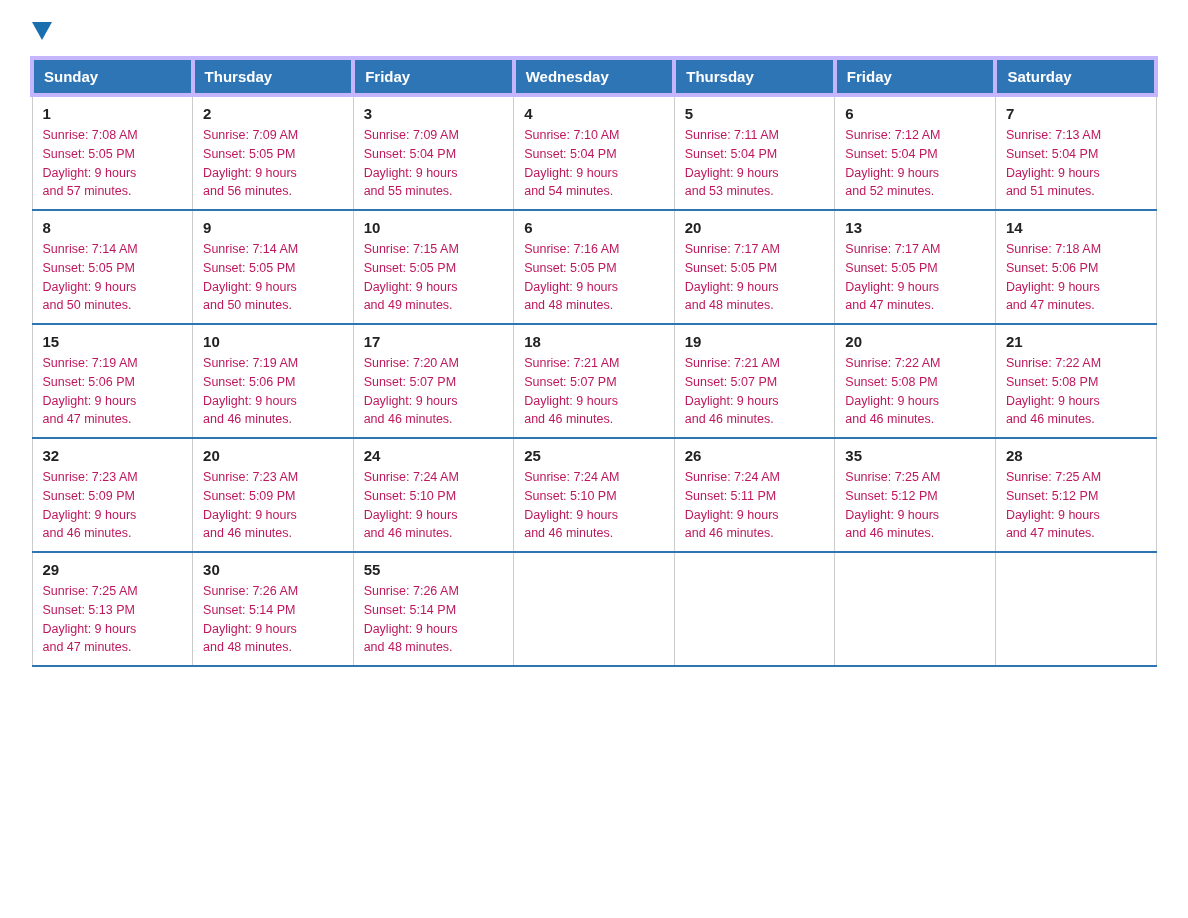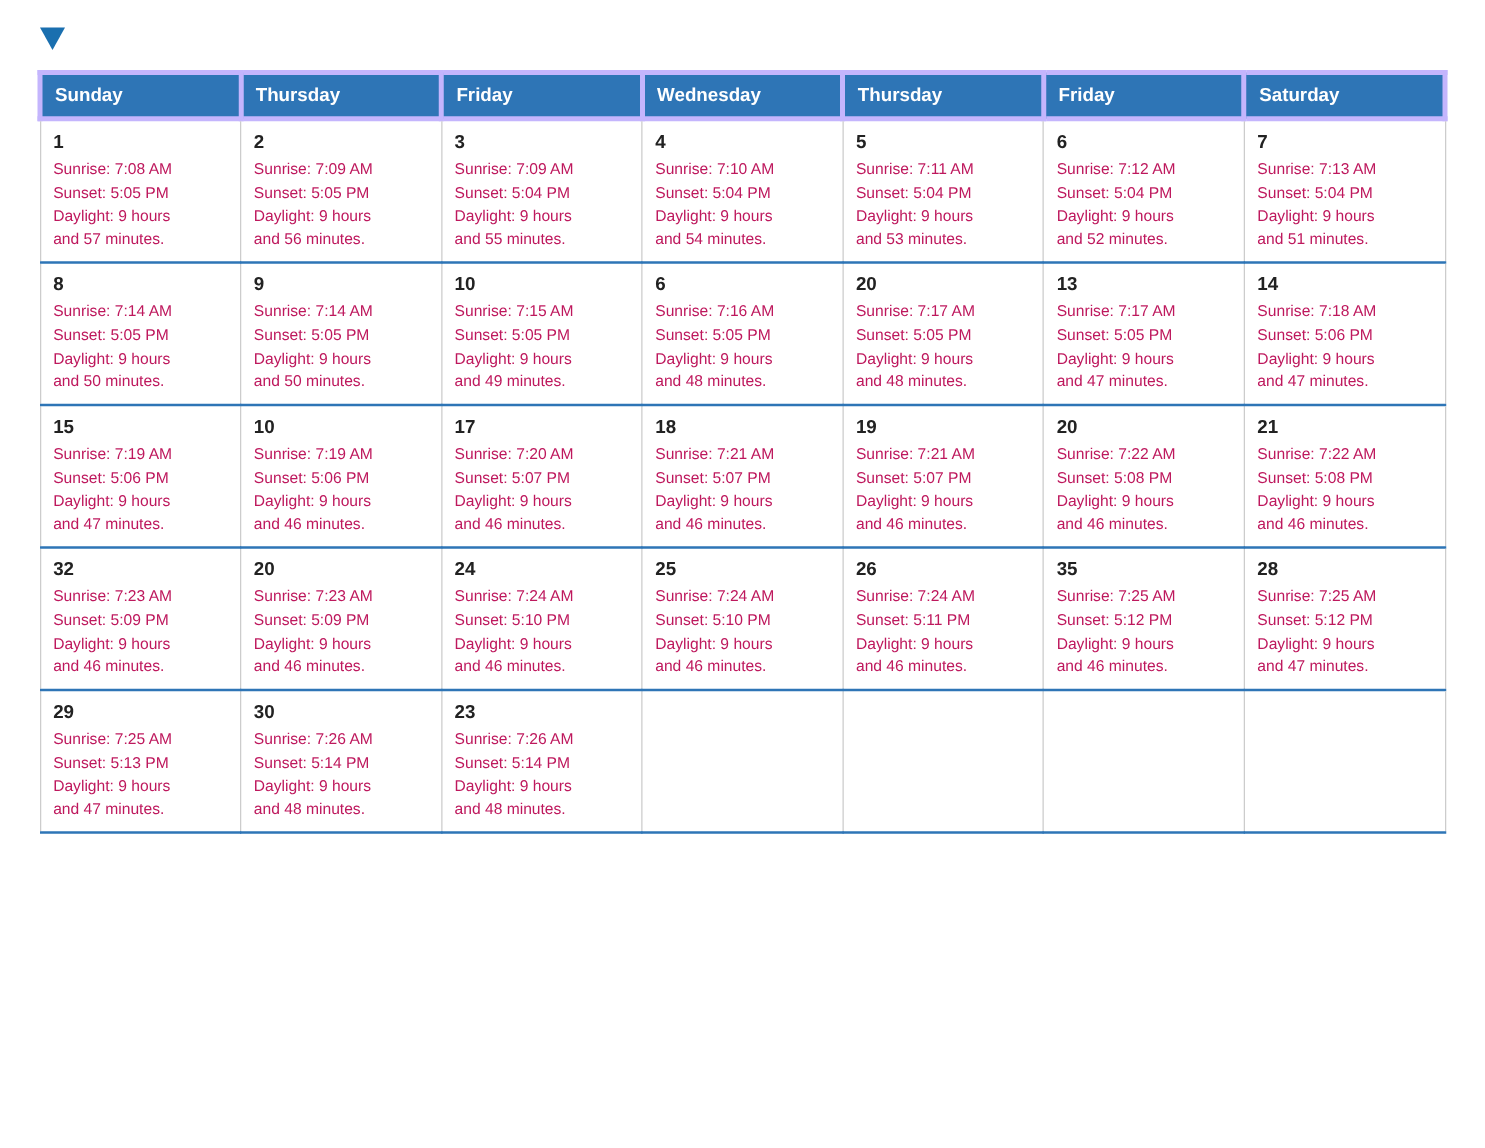--- a/index.html
+++ b/index.html
@@ -399,21 +399,21 @@
         <td>
         <span class="day-number">30</span>
         <div class="day-info">
           Sunrise: 7:26 AM<br>
           Sunset: 5:14 PM<br>
           Daylight: 9 hours<br>
           and 48 minutes.
         </div>
       </td>
         <td>
-        <span class="day-number">23</span>
+        <span class="day-number">55</span>
         <div class="day-info">
           Sunrise: 7:26 AM<br>
           Sunset: 5:14 PM<br>
           Daylight: 9 hours<br>
           and 48 minutes.
         </div>
       </td>
         <td class="empty-cell"></td>
         <td class="empty-cell"></td>
         <td class="empty-cell"></td>

